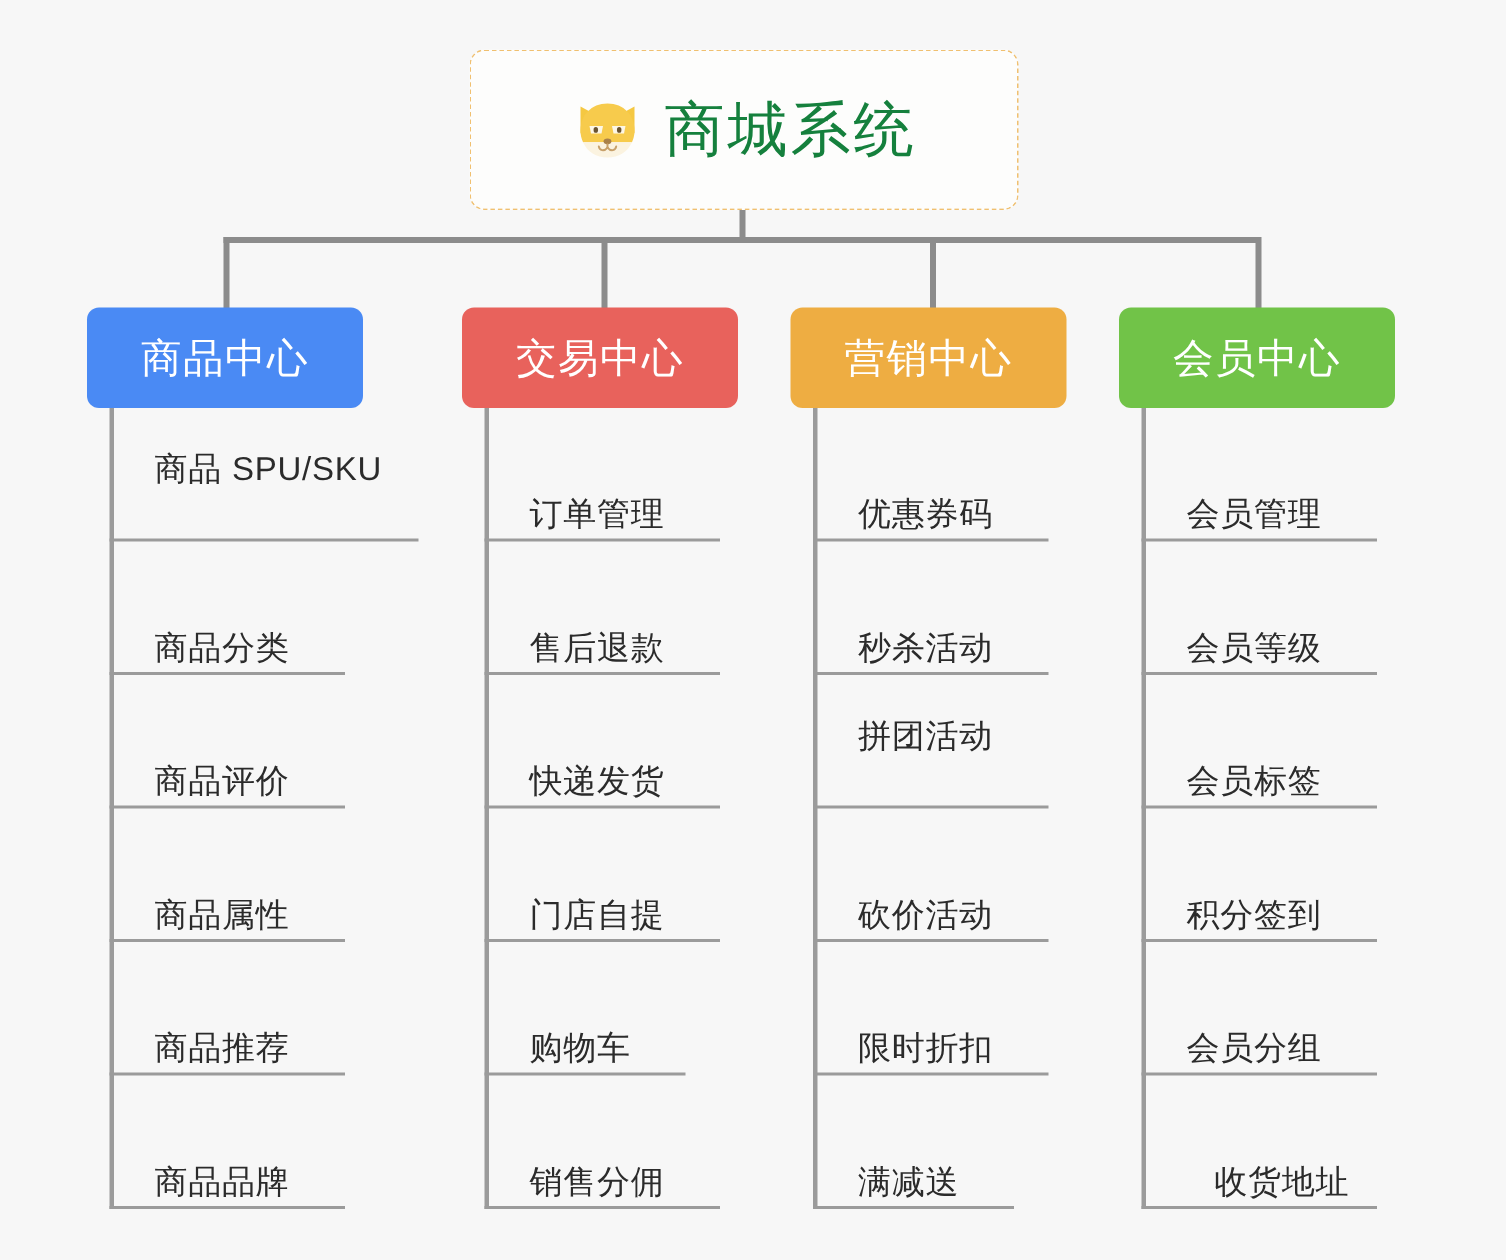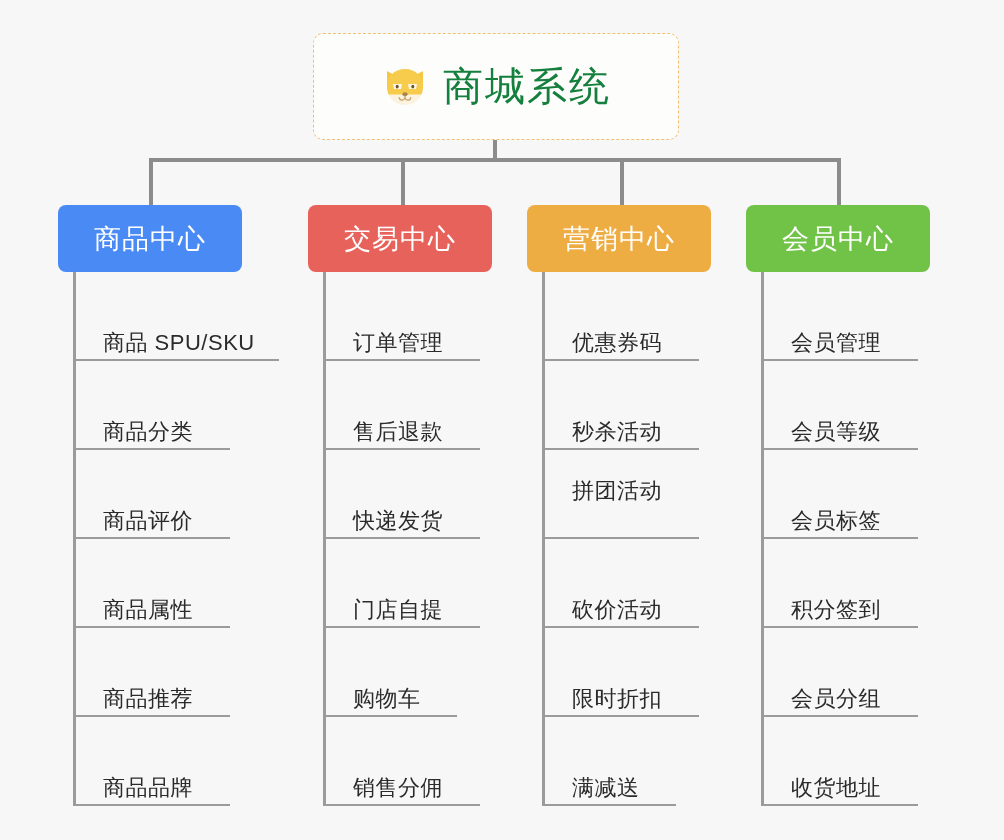--- a/index.html
+++ b/index.html
@@ -169,21 +169,21 @@
       <div class="conn conn-drop" style="left: 837px;"></div>
     </div>
 
   <div id="branches">
       <div class="cat-box" style="left: 58px; width: 184px; background: rgb(74, 138, 244);">
         <span>商品中心</span>
       </div>
       <div class="leaf-col" style="left: 73px;">
         <div class="leaf-spine" style="height: 534px;"></div>
         <div class="leaf-list">
-          <div class="leaf-item" style="width: 206px;">
+          <div class="leaf-item" style="width: 206px; align-items: center;">
             <span class="leaf-label">商品 SPU/SKU</span>
           </div>
           <div class="leaf-item" style="width: 157px;">
             <span class="leaf-label">商品分类</span>
           </div>
           <div class="leaf-item" style="width: 157px;">
             <span class="leaf-label">商品评价</span>
           </div>
           <div class="leaf-item" style="width: 157px;">
             <span class="leaf-label">商品属性</span>
@@ -262,20 +262,20 @@
           </div>
           <div class="leaf-item" style="width: 157px;">
             <span class="leaf-label">会员标签</span>
           </div>
           <div class="leaf-item" style="width: 157px;">
             <span class="leaf-label">积分签到</span>
           </div>
           <div class="leaf-item" style="width: 157px;">
             <span class="leaf-label">会员分组</span>
           </div>
-          <div class="leaf-item" style="width: 157px;">
+          <div class="leaf-item" style="width: 157px; justify-content: center;">
             <span class="leaf-label">收货地址</span>
           </div>
         </div>
       </div>
     </div>
 
 </div>
 
 </body></html>

